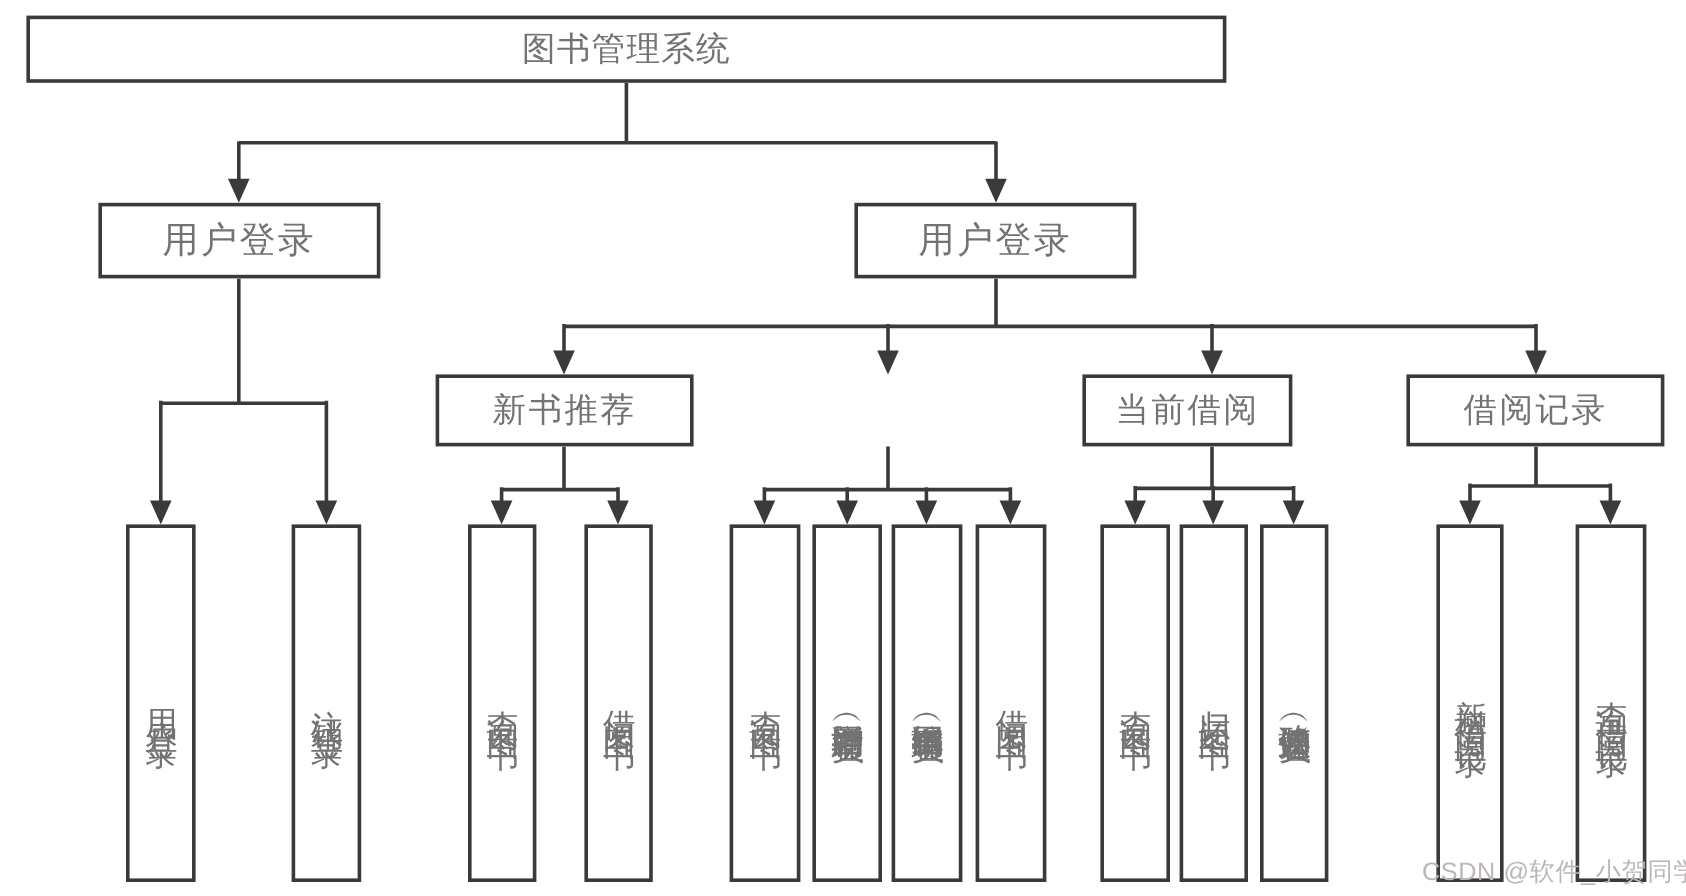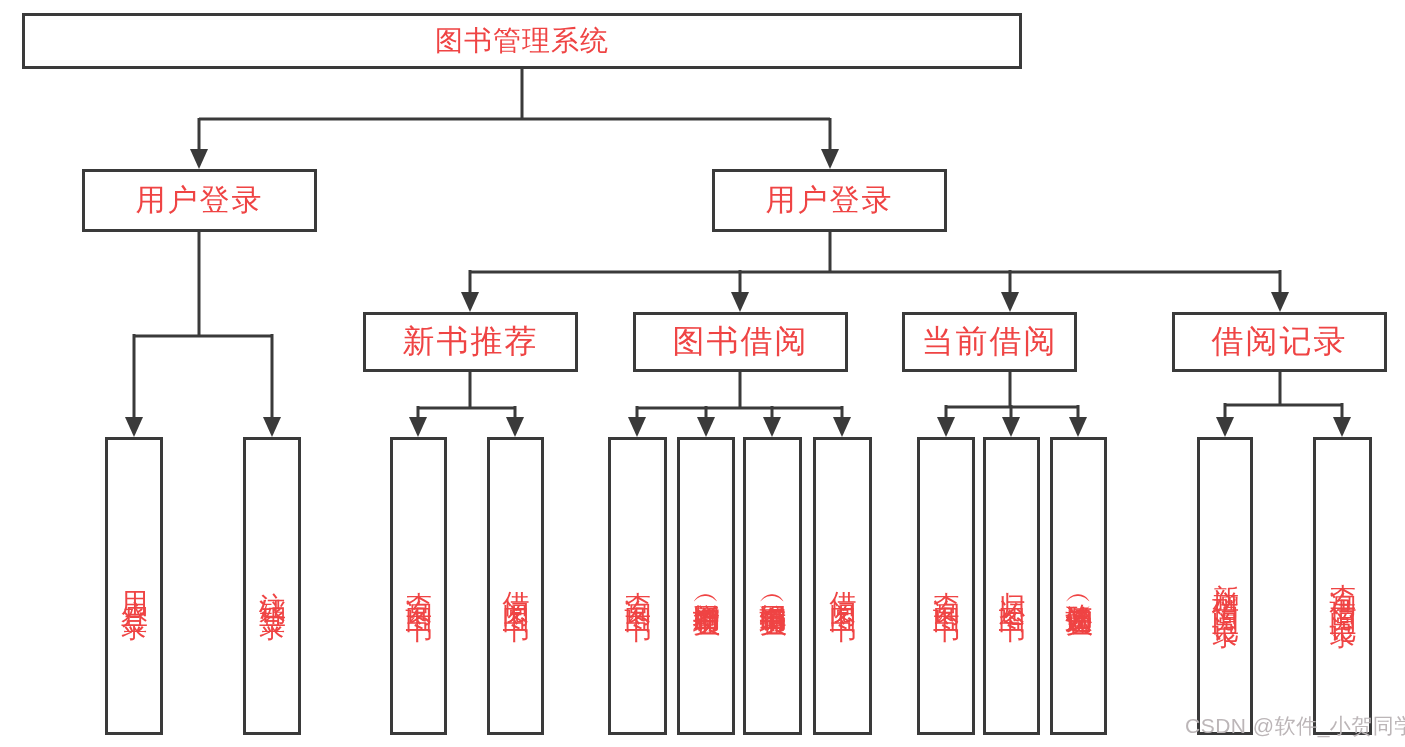--- a/index.html
+++ b/index.html
@@ -23,26 +23,26 @@
     height: 747px;
   }
   .node {
     position: absolute;
     box-sizing: border-box;
     border: 3px solid #3a3a3a;
     background: #ffffff;
     display: flex;
     align-items: center;
     justify-content: center;
-    color: #ef4444;
+    color: #737373;
     text-align: center;
   }
   .node.root   { font-size: 28px; letter-spacing: 1px; }
   .node.lvl2   { font-size: 30px; letter-spacing: 2px; }
-  .node.lvl3   { font-size: 32px; letter-spacing: 2px; }
+  .node.lvl3   { font-size: 28px; letter-spacing: 2px; }
   .node.leaf   { font-size: 27px; }
   .vtext {
     writing-mode: vertical-rl;
     text-orientation: mixed;
     letter-spacing: 8px;
     line-height: 1;
     white-space: nowrap;
   }
   .vtext.tight { letter-spacing: 1px; }
   #watermark {
@@ -100,21 +100,20 @@
       <polygon points="1333,417 1351,417 1342,437"></polygon>
     </g>
   </svg>
 
   <div class="node root" style="left:22px; top:13px; width:1000px; height:56px;">图书管理系统</div>
 
   <div class="node lvl2" style="left:82px; top:169px; width:235px; height:63px;">用户登录</div>
   <div class="node lvl2" style="left:712px; top:169px; width:235px; height:63px;">用户登录</div>
 
   <div class="node lvl3" style="left:363px; top:312px; width:215px; height:60px;">新书推荐</div>
-  <div class="node lvl3" style="left:633px; top:312px; width:215px; height:60px;">图书借阅</div>
   <div class="node lvl3" style="left:902px; top:312px; width:175px; height:60px;">当前借阅</div>
   <div class="node lvl3" style="left:1172px; top:312px; width:215px; height:60px;">借阅记录</div>
 
   <div class="node leaf" style="left:105px; top:437px; width:58px; height:298px;">
     <span class="vtext">用户登录</span>
   </div>
   <div class="node leaf" style="left:243px; top:437px; width:58px; height:298px;">
     <span class="vtext">注销登录</span>
   </div>
 

